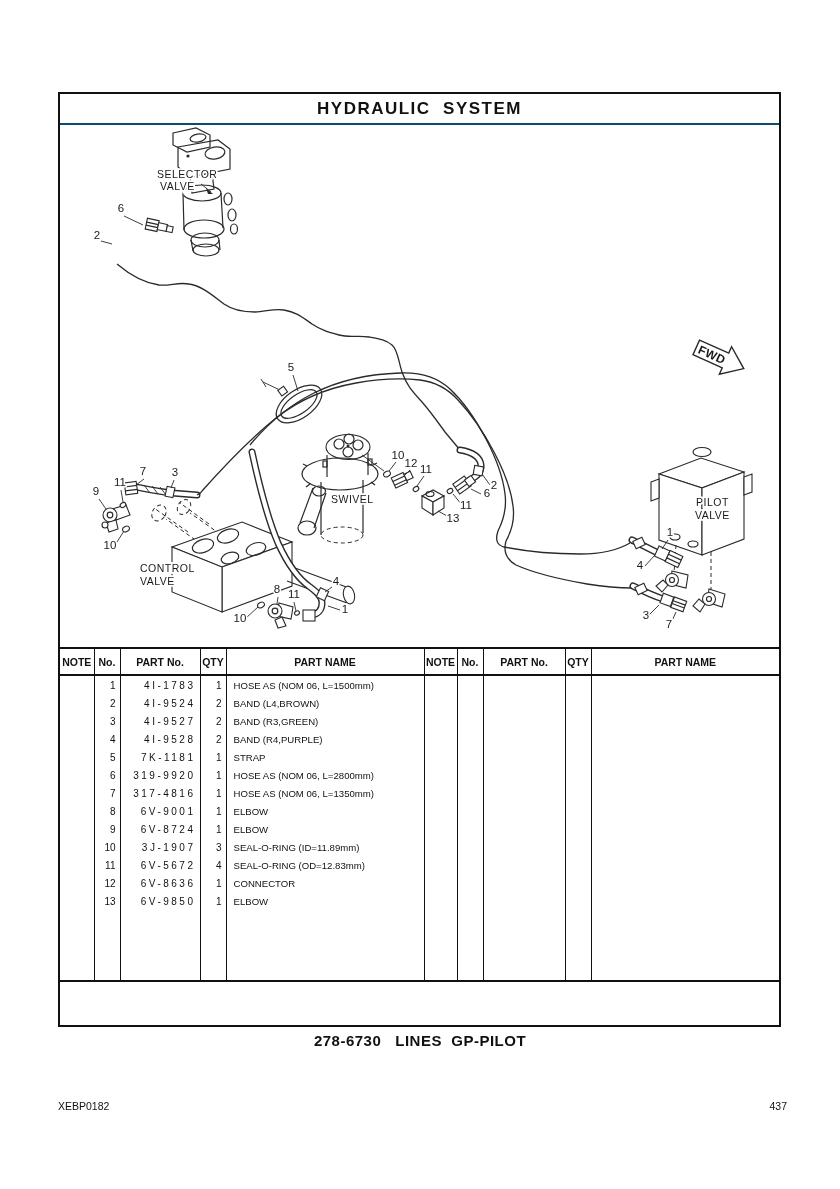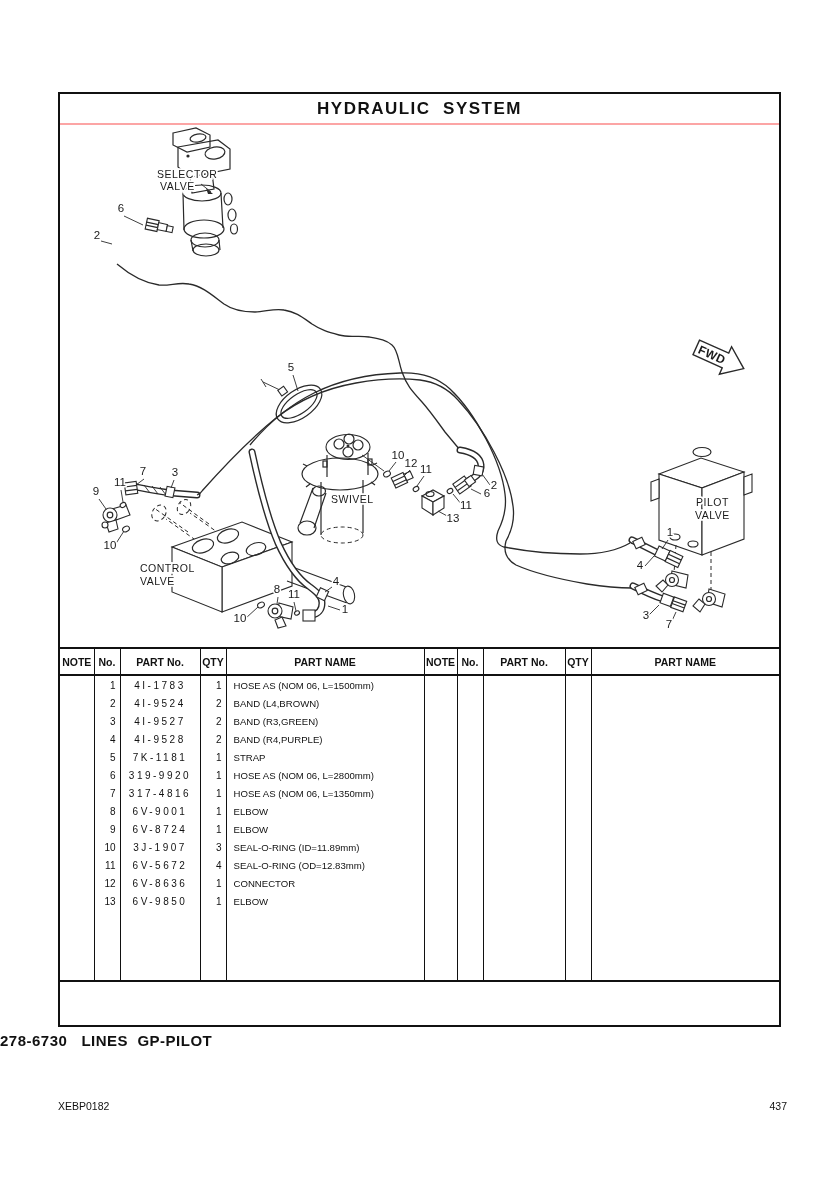--- a/index.html
+++ b/index.html
@@ -1,44 +1,44 @@
 <!DOCTYPE html>
 <html><head>
 <meta charset="utf-8">
 <style>
   html,body{margin:0;padding:0;background:#fff;}
   body{width:840px;height:1189px;position:relative;font-family:"Liberation Sans",sans-serif;color:#111;}
   .frame{position:absolute;left:58px;top:92px;width:723px;height:935px;border:2px solid #111;box-sizing:border-box;background:#fff;}
-  .titlebar{position:absolute;left:0;top:0;right:0;height:29px;border-bottom:2px solid #fca5a5;display:flex;align-items:center;justify-content:center;}
+  .titlebar{position:absolute;left:0;top:0;right:0;height:29px;border-bottom:2px solid #0c4a6e;display:flex;align-items:center;justify-content:center;}
   .titlebar div{font-size:17px;font-weight:bold;letter-spacing:1.5px;white-space:pre;}
   .dwg-wrap{position:absolute;left:0;top:31px;width:719px;height:522px;}
   svg{display:block;}
   .ln{stroke:#2a2a2a;stroke-width:1.2;fill:none;}
   .thin{stroke:#2a2a2a;stroke-width:1.3;fill:none;}
   .hoseB{stroke:#2a2a2a;stroke-width:7;fill:none;stroke-linecap:round;}
   .hoseW{stroke:#fff;stroke-width:4.2;fill:none;stroke-linecap:round;}
   .fit{fill:#fff;stroke:#2a2a2a;stroke-width:1.1;}
   .dash{stroke:#2a2a2a;stroke-width:1;fill:none;stroke-dasharray:4,3;}
   .lead{stroke:#2a2a2a;stroke-width:0.9;fill:none;}
   .co{font:11.5px "Liberation Sans",sans-serif;fill:#1a1a1a;text-anchor:middle;paint-order:stroke;stroke:#fff;stroke-width:3px;}
   .dlabel{font:10.5px "Liberation Sans",sans-serif;letter-spacing:0.5px;fill:#1a1a1a;paint-order:stroke;stroke:#fff;stroke-width:3.5px;}
   .fwdtxt{font:bold 12px "Liberation Sans",sans-serif;fill:#1a1a1a;letter-spacing:0.5px;}
   
   .ptable{position:absolute;left:0;top:553px;width:719px;height:333px;border-top:2px solid #111;border-bottom:2px solid #111;box-sizing:border-box;border-collapse:collapse;table-layout:fixed;font-size:10px;}
   .ptable th{font-weight:bold;font-size:10.5px;height:25px;border-bottom:2px solid #111;border-right:1px solid #111;padding:0;text-align:center;}
   .ptable td{height:18px;border-right:1px solid #111;padding:0 4px;white-space:nowrap;overflow:hidden;}
   .ptable th:last-child,.ptable td:last-child{border-right:none;}
   .c-no{text-align:right;}
-  .c-part{text-align:center;letter-spacing:2.5px;}
+  .c-part{text-align:right;letter-spacing:2.5px;}
   .c-qty{text-align:right;}
   .c-name{text-align:left;padding-left:7px !important;font-size:9.6px;}
   .filler td{height:70px;}
   .codebar{position:absolute;left:0;top:886px;right:0;height:43px;display:flex;align-items:center;justify-content:flex-end;padding-right:22px;font-size:11.5px;letter-spacing:2px;}
   .codebar span{margin-left:18px;}
-  .captions{position:absolute;left:0;top:1032px;width:840px;line-height:1.15;}
+  .captions{position:absolute;left:0;top:1032px;width:840px;text-align:center;line-height:1.15;}
   .cap1{font-size:15px;font-weight:bold;white-space:pre;letter-spacing:0.5px;}
   .cap2,.cap3{font-size:11px;}
   .pfoot-l{position:absolute;left:58px;top:1100px;font-size:10.5px;}
   .pfoot-r{position:absolute;right:53px;top:1100px;font-size:10.5px;}
 </style>
 </head>
 <body>
 
 <div class="frame">
 

